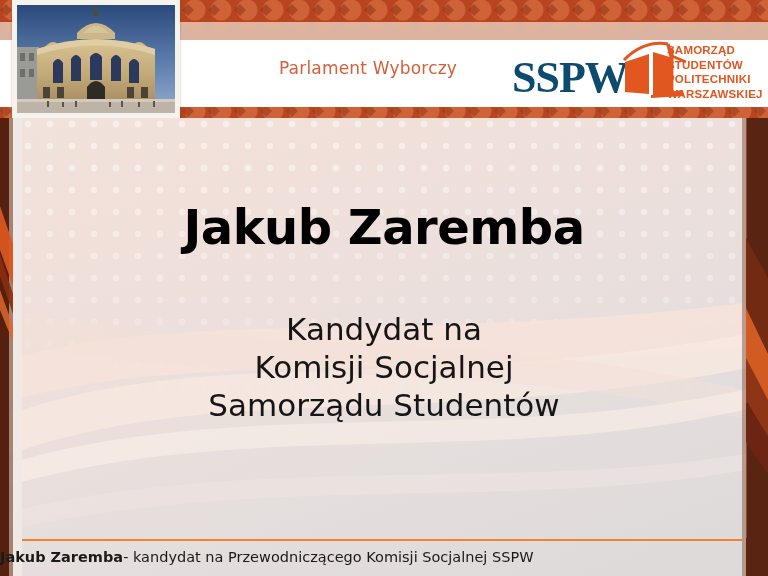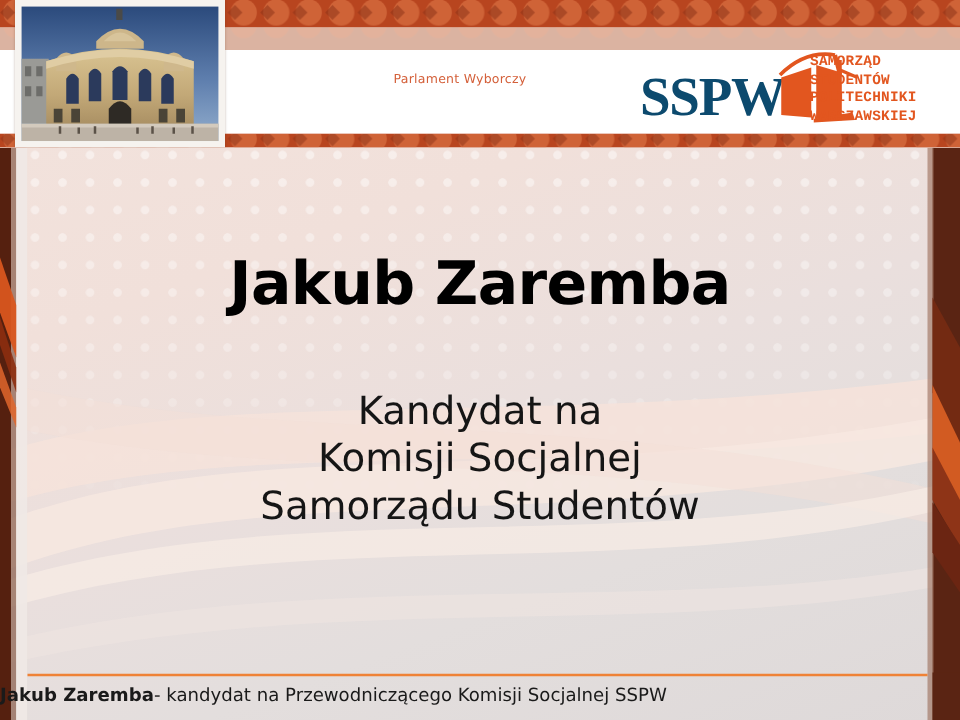--- a/index.html
+++ b/index.html
@@ -93,21 +93,21 @@
   }
   .photo-frame svg { display: block; }
 
   
   .hdr-event {
     position: absolute;
     left: 268px; top: 58px;
     width: 200px;
     text-align: center;
     color: #d4603a;
-    font-size: 10px;
+    font-size: 17px;
     font-family: "DejaVu Sans", sans-serif;
     letter-spacing: 0.2px;
   }
   .hdr-date {
     position: absolute;
     left: 268px; top: 75px;
     width: 200px;
     text-align: center;
     color: #e0562a;
     font-size: 20px;
@@ -129,27 +129,27 @@
     color: #0c4a6e;
     letter-spacing: -1px;
     font-family: Liberation Serif, serif;
   }
   .logo-mark {
     position: absolute;
     left: 108px; top: -4px;
   }
   .logo-lines {
     position: absolute;
-    left: 136px; top: 1px;
+    left: 155px; top: 1px;
     color: #e2561f;
     font-size: 11.5px;
     font-weight: bold;
     line-height: 14.5px;
     letter-spacing: 0.2px;
-    font-family: Liberation Mono, monospace;
+    font-family: Liberation Sans, sans-serif;
   }
 
   
   .edge-left {
     position: absolute;
     left: 0; top: 118px;
     width: 22px; height: 458px;
     overflow: hidden;
   }
   .edge-right {

